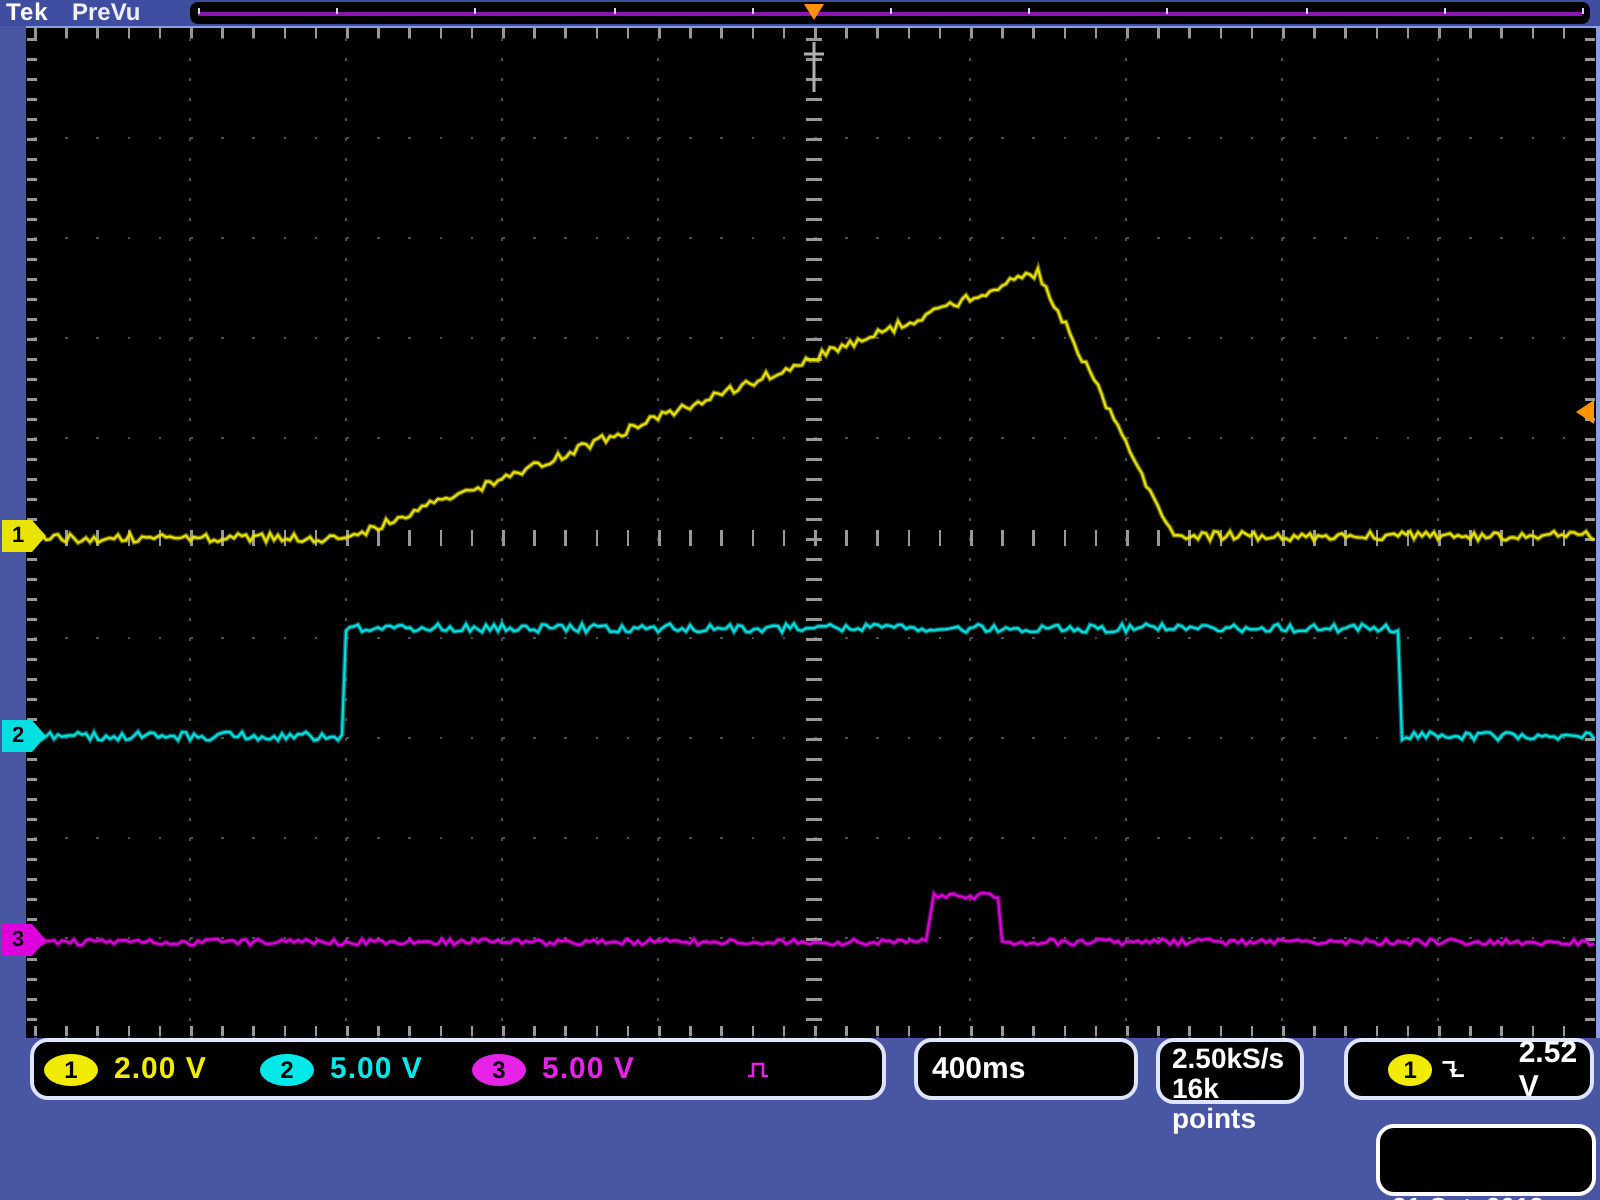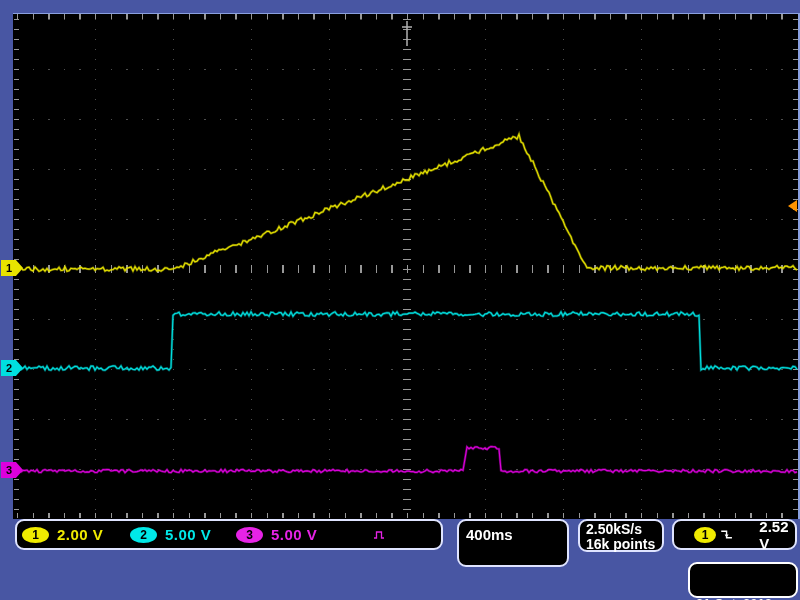--- a/index.html
+++ b/index.html
@@ -28,35 +28,56 @@
 
   
   .readoutbar{position:absolute;left:0;top:518px;width:800px;height:82px;}
   .box{position:absolute;top:1px;background:#000;border:2px solid #dfe4ff;border-radius:9px;
     box-sizing:border-box;color:#fff;font-weight:bold;font-size:15px;}
   .box.channels{left:15px;width:428px;height:31px;}
   .chgroup{position:absolute;top:5px;display:flex;align-items:center;gap:8px;}
   .oval{display:inline-block;width:27px;height:16px;border-radius:50%;color:#000;
     font-size:12px;font-weight:bold;line-height:16px;text-align:center;}
   .chscale{font-size:15px;font-weight:bold;letter-spacing:.5px;}
-  .box.timebase{left:457px;width:112px;height:48px;line-height:27px;padding-left:7px;}
-  .box.acq{left:578px;width:86px;height:33px;padding:1px 0 0 6px;font-size:14px;line-height:15px;}
+  .box.timebase{left:457px;width:112px;height:31px;line-height:27px;padding-left:7px;}
+  .box.acq{left:578px;width:74px;height:33px;padding:1px 0 0 6px;font-size:14px;line-height:15px;}
   .box.trig{left:672px;width:125px;height:31px;display:flex;align-items:center;padding-left:20px;}
   .trig .slope{margin-left:4px;}
   .trig .lvl{margin-left:26px;}
 
   .datebox{position:absolute;left:688px;top:562px;width:110px;height:36px;background:#000;
     border:2px solid #fff;border-radius:9px;box-sizing:border-box;color:#fff;
     font-size:13px;font-weight:bold;line-height:16px;padding:0 0 0 6px;white-space:pre;}
 </style>
 </head>
 <body>
 
 <div class="screen">
 
+  <div class="topbar">
+    <span class="logo">Tek</span>
+    <span class="status">PreVu</span>
+    <div class="recordview">
+      <div class="rv-line"></div>
+      <div id="record-ticks">
+          <span class="rv-tick" style="left: 4px;"></span>
+          <span class="rv-tick" style="left: 73.2px;"></span>
+          <span class="rv-tick" style="left: 142.4px;"></span>
+          <span class="rv-tick" style="left: 211.6px;"></span>
+          <span class="rv-tick" style="left: 280.8px;"></span>
+          <span class="rv-tick" style="left: 350px;"></span>
+          <span class="rv-tick" style="left: 419.2px;"></span>
+          <span class="rv-tick" style="left: 488.4px;"></span>
+          <span class="rv-tick" style="left: 557.6px;"></span>
+          <span class="rv-tick" style="left: 626.8px;"></span>
+          <span class="rv-tick" style="left: 696px;"></span>
+        </div>
+      <div class="rv-trig" id="rv-trig" style="left: 307.2px;"></div>
+    </div>
+  </div>
 
   <div class="display">
     <svg id="scope-svg" width="785" height="505">
         <line x1="4" y1="5" x2="4" y2="505" stroke="#4e4e4e" stroke-width="1" stroke-dasharray="1.3 8.7" shape-rendering="crispEdges"></line>
         <line x1="82" y1="5" x2="82" y2="505" stroke="#4e4e4e" stroke-width="1" stroke-dasharray="1.3 8.7" shape-rendering="crispEdges"></line>
         <line x1="160" y1="5" x2="160" y2="505" stroke="#4e4e4e" stroke-width="1" stroke-dasharray="1.3 8.7" shape-rendering="crispEdges"></line>
         <line x1="238" y1="5" x2="238" y2="505" stroke="#4e4e4e" stroke-width="1" stroke-dasharray="1.3 8.7" shape-rendering="crispEdges"></line>
         <line x1="316" y1="5" x2="316" y2="505" stroke="#4e4e4e" stroke-width="1" stroke-dasharray="1.3 8.7" shape-rendering="crispEdges"></line>
         <line x1="394" y1="5" x2="394" y2="505" stroke="#4e4e4e" stroke-width="1" stroke-dasharray="1.3 8.7" shape-rendering="crispEdges"></line>
         <line x1="472" y1="5" x2="472" y2="505" stroke="#4e4e4e" stroke-width="1" stroke-dasharray="1.3 8.7" shape-rendering="crispEdges"></line>

